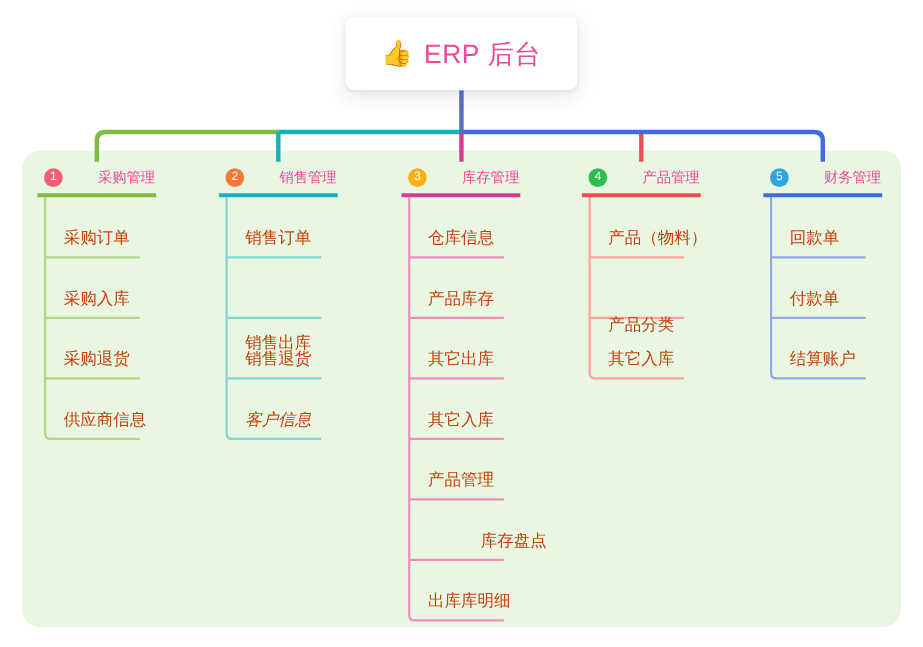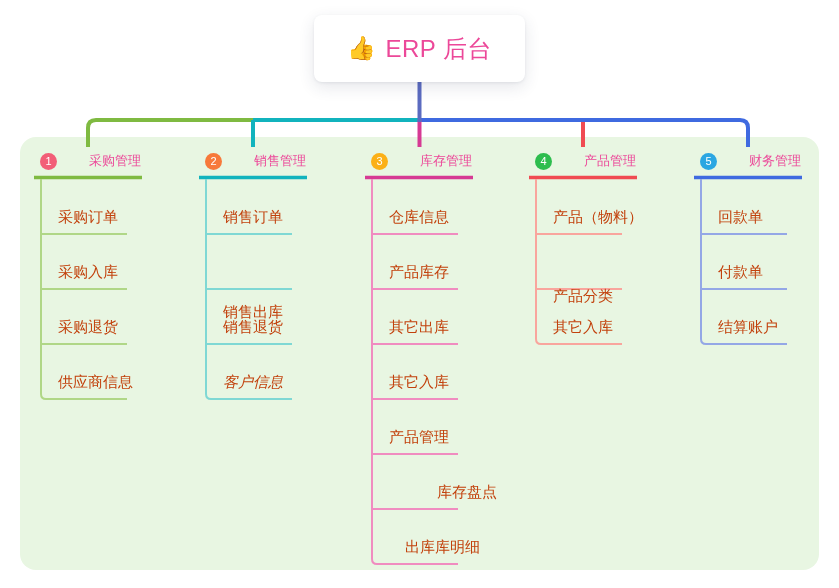--- a/index.html
+++ b/index.html
@@ -98,21 +98,21 @@
       <div class="branch-header" style="left: 371px; top: 150px;">
         <span class="badge" style="background: rgb(251, 176, 23);">3</span>
         <span class="branch-label">库存管理</span>
       </div>
       <div class="child-node" style="left: 389px; top: 208px;">仓库信息</div>
       <div class="child-node" style="left: 389px; top: 263px;">产品库存</div>
       <div class="child-node" style="left: 389px; top: 318px; text-align: right;">其它出库</div>
       <div class="child-node" style="left: 389px; top: 373px;">其它入库</div>
       <div class="child-node" style="left: 389px; top: 428px;">产品管理</div>
       <div class="child-node" style="left: 389px; top: 483px; margin-left: 48px;">库存盘点</div>
-      <div class="child-node" style="left: 389px; top: 538px; margin-left: 16px;">出库库明细</div>
+      <div class="child-node" style="left: 389px; top: 538px;">出库库明细</div>
       <div class="branch-header" style="left: 535px; top: 150px;">
         <span class="badge" style="background: rgb(45, 189, 78);">4</span>
         <span class="branch-label">产品管理</span>
       </div>
       <div class="child-node" style="left: 553px; top: 208px;">产品（物料）</div>
       <div class="child-node" style="left: 553px; top: 263px; margin-top: 24px;">产品分类</div>
       <div class="child-node" style="left: 553px; top: 318px;">其它入库</div>
       <div class="branch-header" style="left: 700px; top: 150px;">
         <span class="badge" style="background: rgb(43, 166, 226);">5</span>
         <span class="branch-label">财务管理</span>

